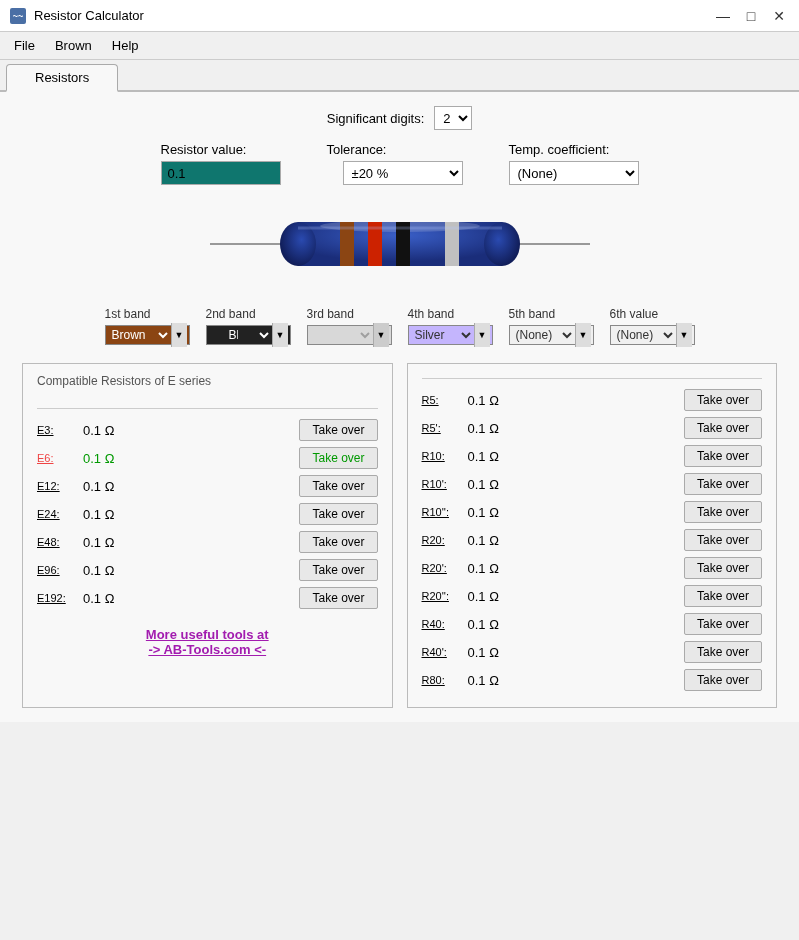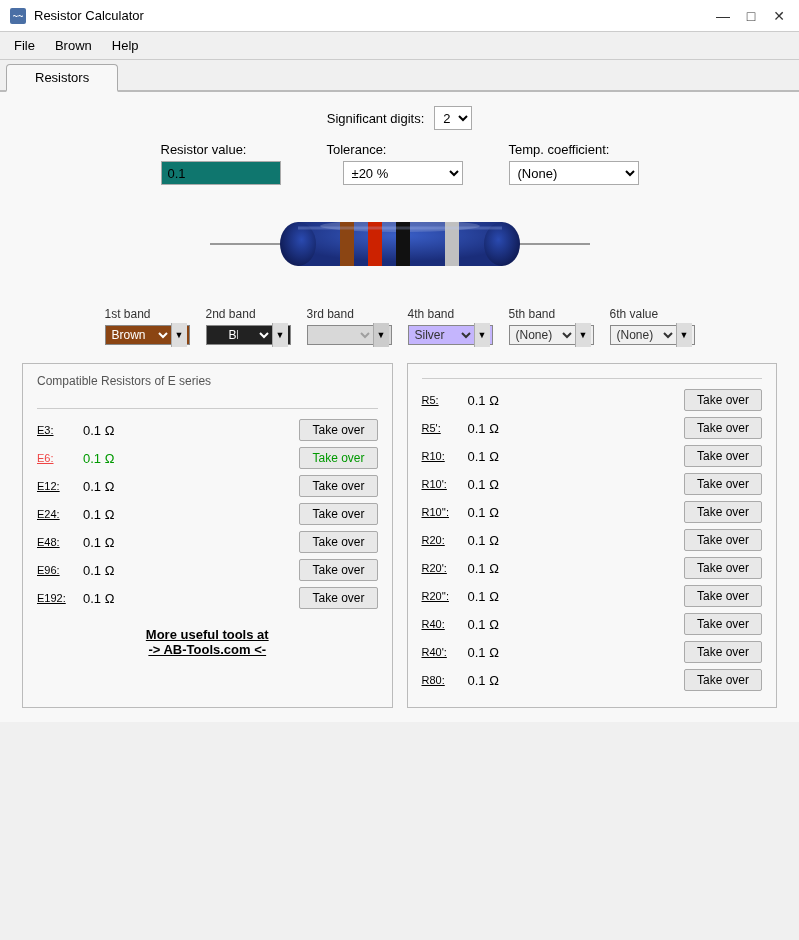--- a/index.html
+++ b/index.html
@@ -217,21 +217,21 @@
       font-weight: 500;
     }
 
     
     .link-section {
       text-align: center;
       margin-top: 18px;
       font-size: 13px;
     }
     .link-section a {
-      color: #000000;
+      color: #a21caf;
       text-decoration: underline;
       cursor: pointer;
       font-weight: bold;
     }
 
     
     .separator {
       border: none;
       border-top: 1px solid #ccc;
       margin: 4px 0 10px 0;

